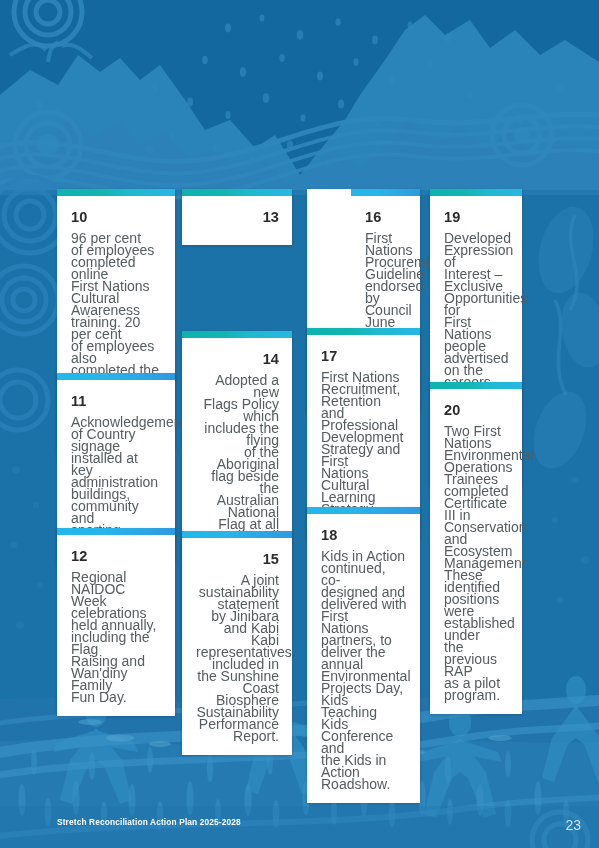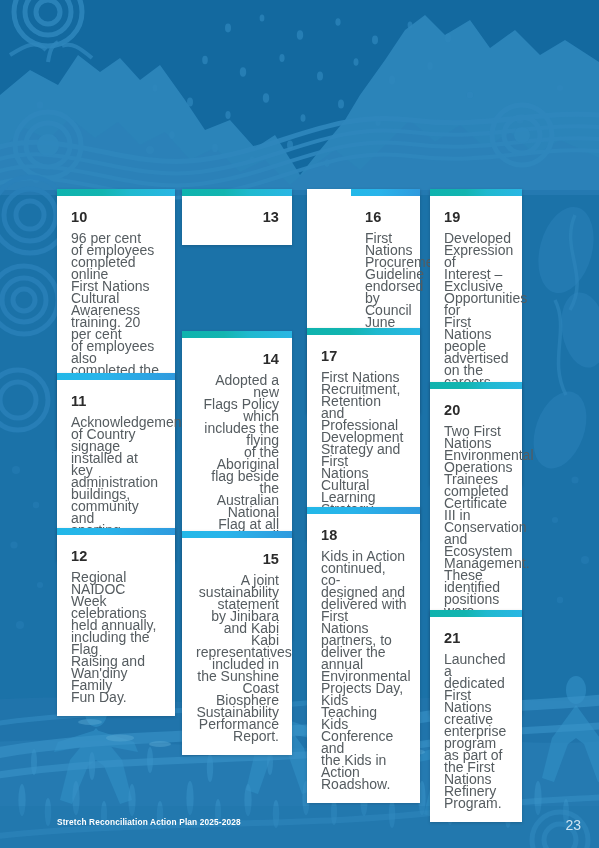--- a/index.html
+++ b/index.html
@@ -449,33 +449,20 @@
 and Ecosystem
 Management.
 These identified
 positions were
 established under
 the previous RAP
 as a pilot program.</div>
       </div>
     </div>
 
-    <div class="card c4" style="top:610px;">
-      <div class="bar teal"></div>
-      <div class="body">
-        <div class="num">21</div>
-        <div class="txt">Launched a
-dedicated First
-Nations creative
-enterprise program
-as part of the First
-Nations Refinery
-Program.</div>
-      </div>
-    </div>
 
   </div>
 
   <div id="footer">
     <div id="footer-title">Stretch Reconciliation Action Plan 2025-2028</div>
     <div id="page-number">23</div>
   </div>
 
 </div>
 

